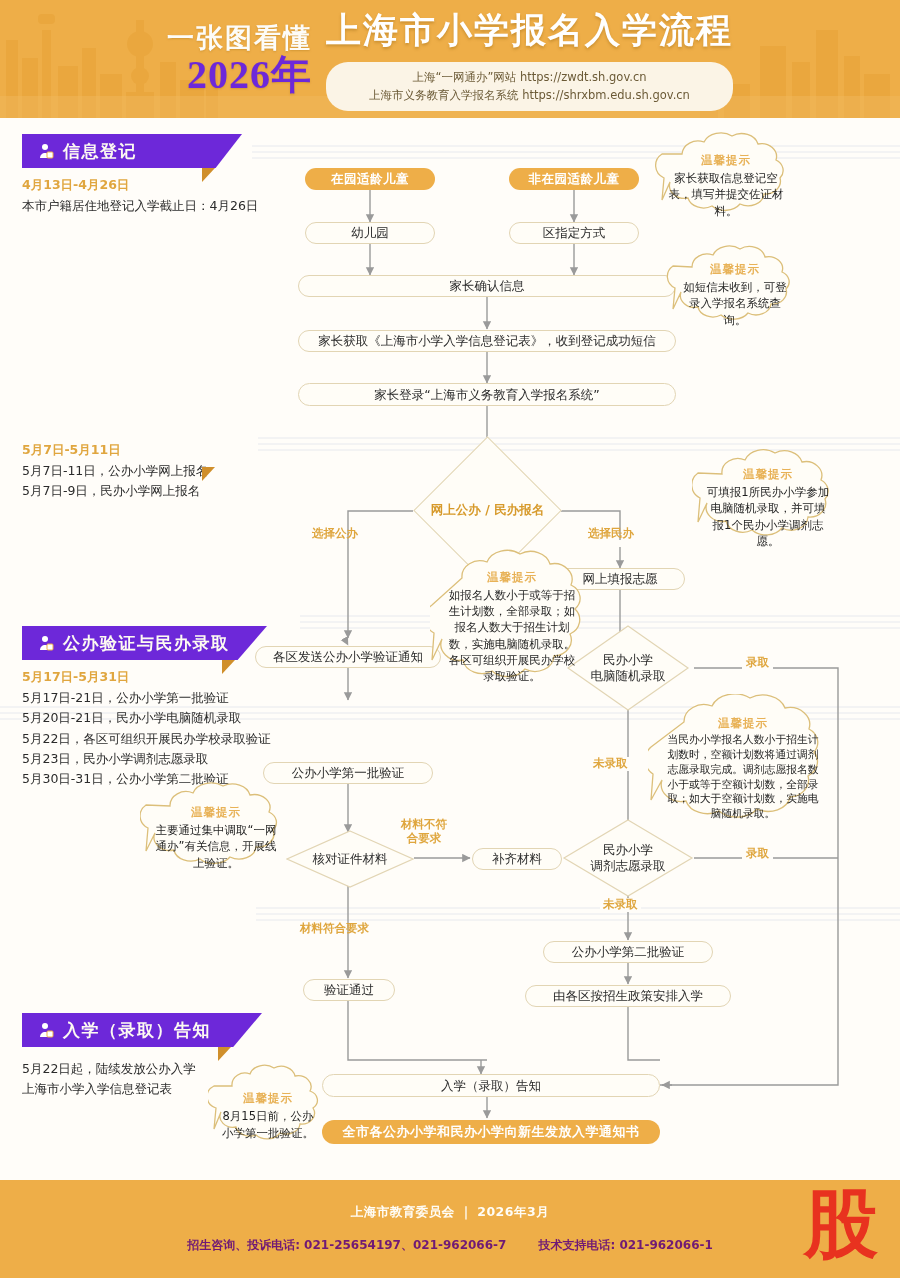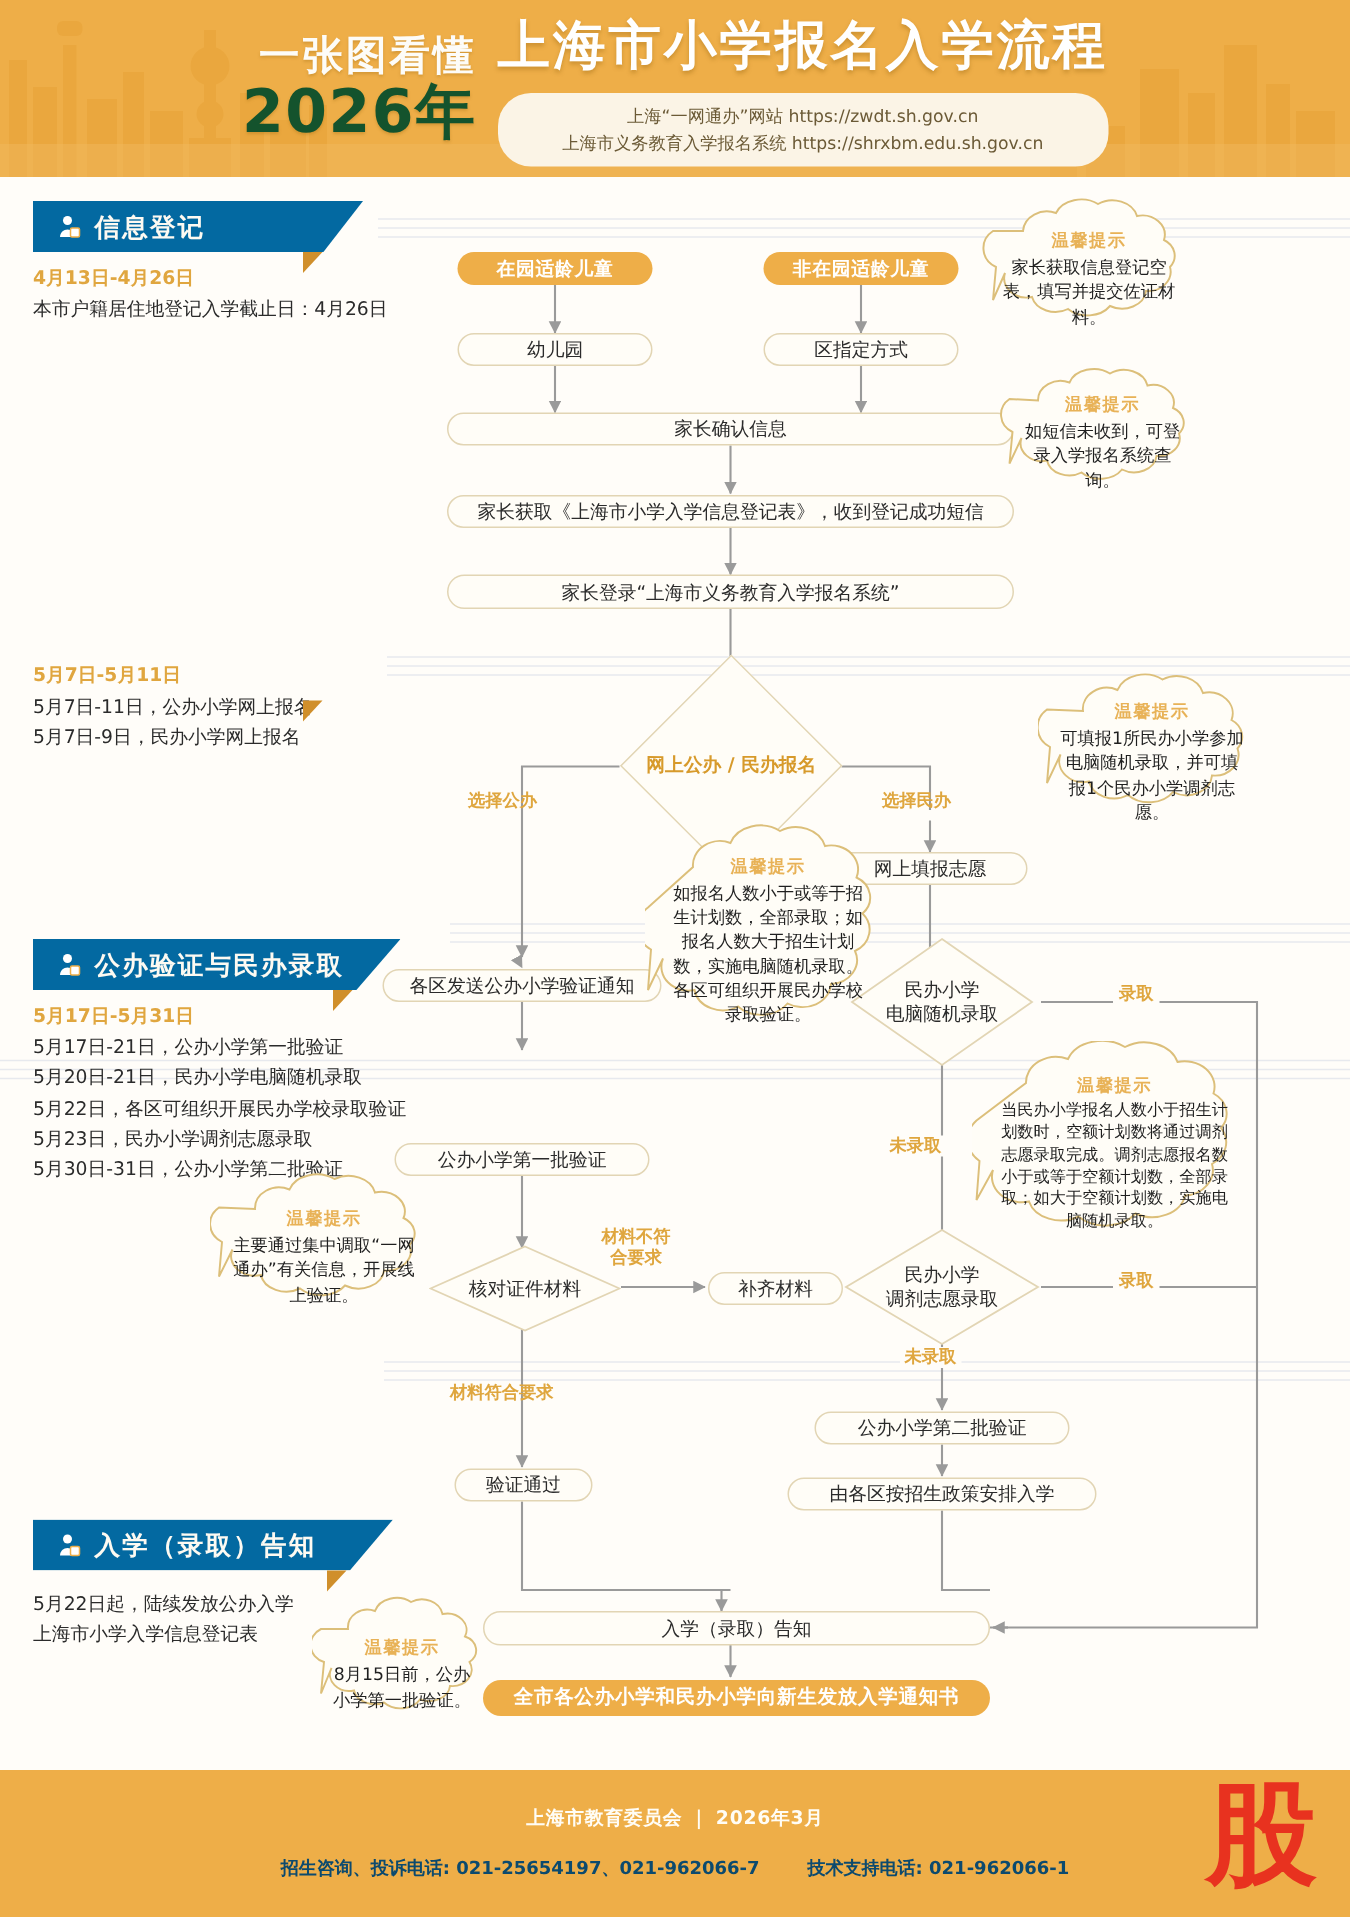--- a/index.html
+++ b/index.html
@@ -18,39 +18,39 @@
     background:#eeae48;
     overflow:hidden;
   }
   .skyline { position:absolute; left:0; top:0; width:900px; height:118px; }
   .hdr-inner {
     position:absolute; left:0; top:0; width:900px; height:118px;
     display:flex; align-items:center; justify-content:center; gap:14px;
   }
   .hdr-left { text-align:right; color:#ffffff; line-height:1; }
   .hdr-l1 { font-size:27px; letter-spacing:2px; font-weight:bold; color:#fdfcf8; text-shadow:0 1px 2px rgba(160,110,20,.35); }
-  .hdr-l2 { font-size:40px; font-weight:bold; color:#14532d; margin-top:4px; letter-spacing:1px; text-shadow:0 1px 2px rgba(160,110,20,.35);}
+  .hdr-l2 { font-size:40px; font-weight:bold; color:#6d28d9; margin-top:4px; letter-spacing:1px; text-shadow:0 1px 2px rgba(160,110,20,.35);font-family:Liberation Serif, serif;}
   .hdr-right { }
   .hdr-title { font-size:35px; font-weight:bold; color:#ffffff; letter-spacing:2px; text-shadow:0 2px 3px rgba(150,100,15,.4); white-space:nowrap;}
   .hdr-pill {
     margin-top:8px;
     background:#fbf4e6; border-radius:22px; padding:7px 22px;
     text-align:center; line-height:1.55;
   }
   .hdr-pill div { font-size:11.5px; color:#6b5a36; white-space:nowrap; }
 
   
   .body-bg { position:absolute; left:0; top:118px; width:900px; height:1062px; background:#fffdf9; }
   .faint-lines { position:absolute; left:0; top:0; width:900px; height:1062px; }
 
   
   .ribbon { position:absolute; height:58px; }
   .ribbon-tag {
     position:relative; height:34px; width:220px;
-    background:#0369a1;
+    background:#6d28d9;
     display:flex; align-items:center; gap:9px; padding-left:16px;
     clip-path: polygon(0 0, 100% 0, 88% 100%, 0 100%);
     color:#fff;
   }
   .ribbon-tag-label { font-size:17px; font-weight:bold; color:#fdfaf2; letter-spacing:1.5px; white-space:nowrap; }
   .ribbon-fold {
     position:absolute; left:180px; top:34px; width:0; height:0;
     border-left:13px solid #d08f2b; border-right:13px solid transparent;
     border-bottom:14px solid transparent; border-top:0;
   }
@@ -105,21 +105,21 @@
      display:flex; flex-direction:column; align-items:center; justify-content:center;
      padding:0 14px; }
   .cloud-title { font-size:11.5px; font-weight:bold; color:#e8b257; margin-bottom:2px; letter-spacing:1px;}
   .cloud-text { font-size:11.5px; color:#1f1f1f; line-height:1.42; text-align:center; }
 
   
   .footer { position:absolute; left:0; top:1180px; width:900px; height:98px; background:#eeae48; overflow:hidden;}
   .footer-c { position:absolute; left:0; top:0; width:900px; height:98px;
      display:flex; flex-direction:column; align-items:center; justify-content:center; gap:16px;}
   .f1 { font-size:12.5px; font-weight:bold; color:#fffdf6; letter-spacing:.5px;}
-  .f2 { font-size:12px; font-weight:bold; color:#0c4a6e; display:flex; gap:32px;}
+  .f2 { font-size:12px; font-weight:bold; color:#701a75; display:flex; gap:32px;}
   .stamp {
     position:absolute; right:22px; top:6px;
     font-size:74px; font-weight:bold; color:#e8321f;
     font-family:"DejaVu Serif","Liberation Serif",serif;
     line-height:1; transform:skewX(-4px);
   }
   .person-icon { display:inline-block; width:16px; height:17px; }
 </style>
 </head>
 <body>

